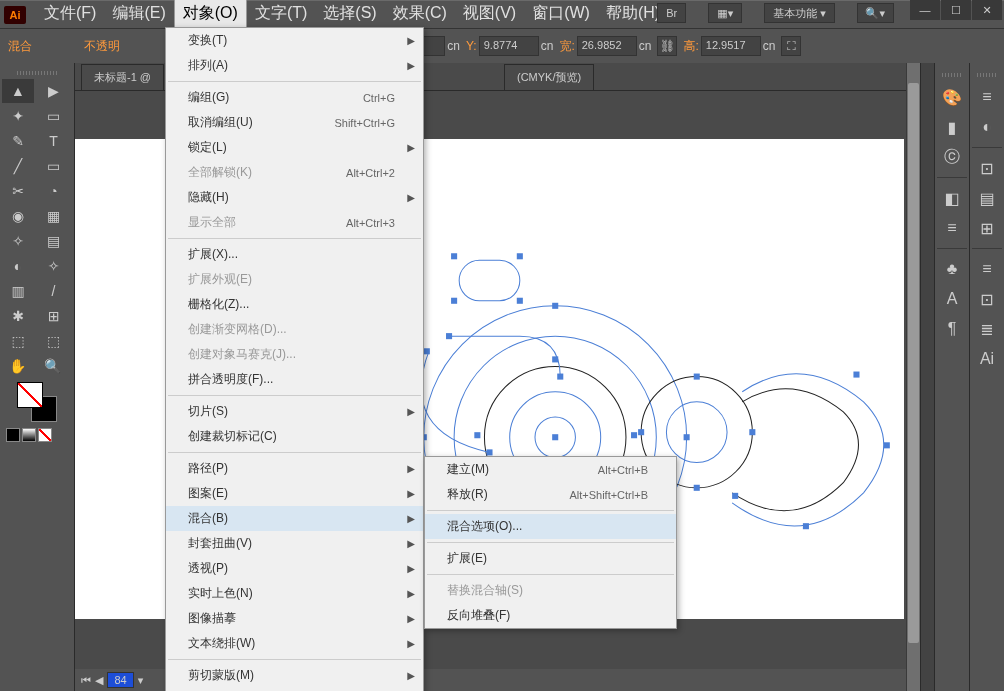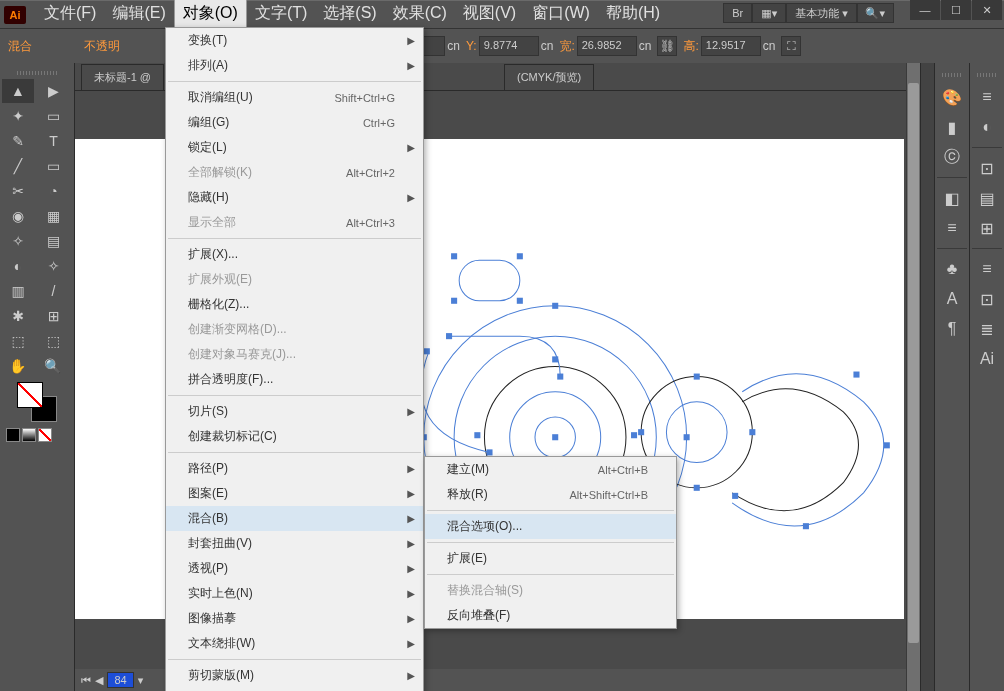--- a/index.html
+++ b/index.html
@@ -6,21 +6,21 @@
 body { background: #4a4a4a; width: 1004px; height: 691px; overflow: hidden; position: relative; }
 
 .titlebar { height: 28px; background: #535353; display: flex; align-items: center; padding: 0 4px; border-top: 1px solid #6a6a6a; }
 .app-logo { width: 22px; height: 18px; background: #310000; color: #ff7c00; display: flex; align-items: center; justify-content: center; font-weight: bold; font-size: 11px; margin-right: 8px; border-radius: 2px; }
 .menubar-top { position: absolute; top: 0; left: 0; right: 0; height: 27px; display: flex; align-items: center; padding-left: 36px; }
 .menu-item { padding: 4px 8px; color: #e0e0e0; cursor: pointer; }
 .menu-item.active { background: #e8e8e8; color: #000; border: 1px solid #999; }
 .title-controls { position: absolute; right: 2px; top: 0; display: flex; }
 .win-btn { width: 30px; height: 20px; background: #393939; color: #ccc; display: flex; align-items: center; justify-content: center; font-size: 11px; margin-left: 1px; cursor: pointer; }
 .win-btn.close { background: #393939; }
-.title-extras { position: absolute; top: 3px; right: 110px; display: flex; gap: 0; align-items: center; }
+.title-extras { position: absolute; top: 3px; right: 110px; display: flex; gap: 22px; align-items: center; }
 .title-extra-box { background: #434343; border: 1px solid #333; padding: 2px 8px; color: #ccc; font-size: 11px; min-width: 24px; height: 20px; display: flex; align-items: center; justify-content: center; }
 .title-workspace { background: #434343; border: 1px solid #333; padding: 2px 8px; color: #ccc; font-size: 11px; height: 20px; display: flex; align-items: center; }
 
 .optionsbar { height: 35px; background: #535353; border-top: 1px solid #333; display: flex; align-items: center; padding: 0 8px; gap: 6px; font-size: 12px; color: #ccc; }
 .opt-label { color: #ff9a3c; font-size: 12px; }
 .opt-field { display: flex; align-items: center; gap: 2px; }
 .opt-prefix { color: #ff9a3c; }
 .opt-input { background: #434343; border: 1px solid #333; color: #ccc; padding: 2px 4px; width: 60px; font-size: 11px; height: 20px; }
 .opt-icon { width: 20px; height: 20px; background: #434343; border: 1px solid #333; display: flex; align-items: center; justify-content: center; }
 
@@ -265,28 +265,28 @@
     <div class="dd-row">
       <span>变换(T)</span>
       <span class="dd-arrow">▶</span>
     </div>
     <div class="dd-row">
       <span>排列(A)</span>
       <span class="dd-arrow">▶</span>
     </div>
     <div class="dd-sep"></div>
     <div class="dd-row">
+      <span>编组(G)</span>
+      <span class="dd-short">Ctrl+G</span>
+    </div>
+    <div class="dd-row">
       <span>取消编组(U)</span>
       <span class="dd-short">Shift+Ctrl+G</span>
     </div>
     <div class="dd-row">
-      <span>编组(G)</span>
-      <span class="dd-short">Ctrl+G</span>
-    </div>
-    <div class="dd-row">
       <span>锁定(L)</span>
       <span class="dd-arrow">▶</span>
     </div>
     <div class="dd-row disabled">
       <span>全部解锁(K)</span>
       <span class="dd-short">Alt+Ctrl+2</span>
     </div>
     <div class="dd-row">
       <span>隐藏(H)</span>
       <span class="dd-arrow">▶</span>

